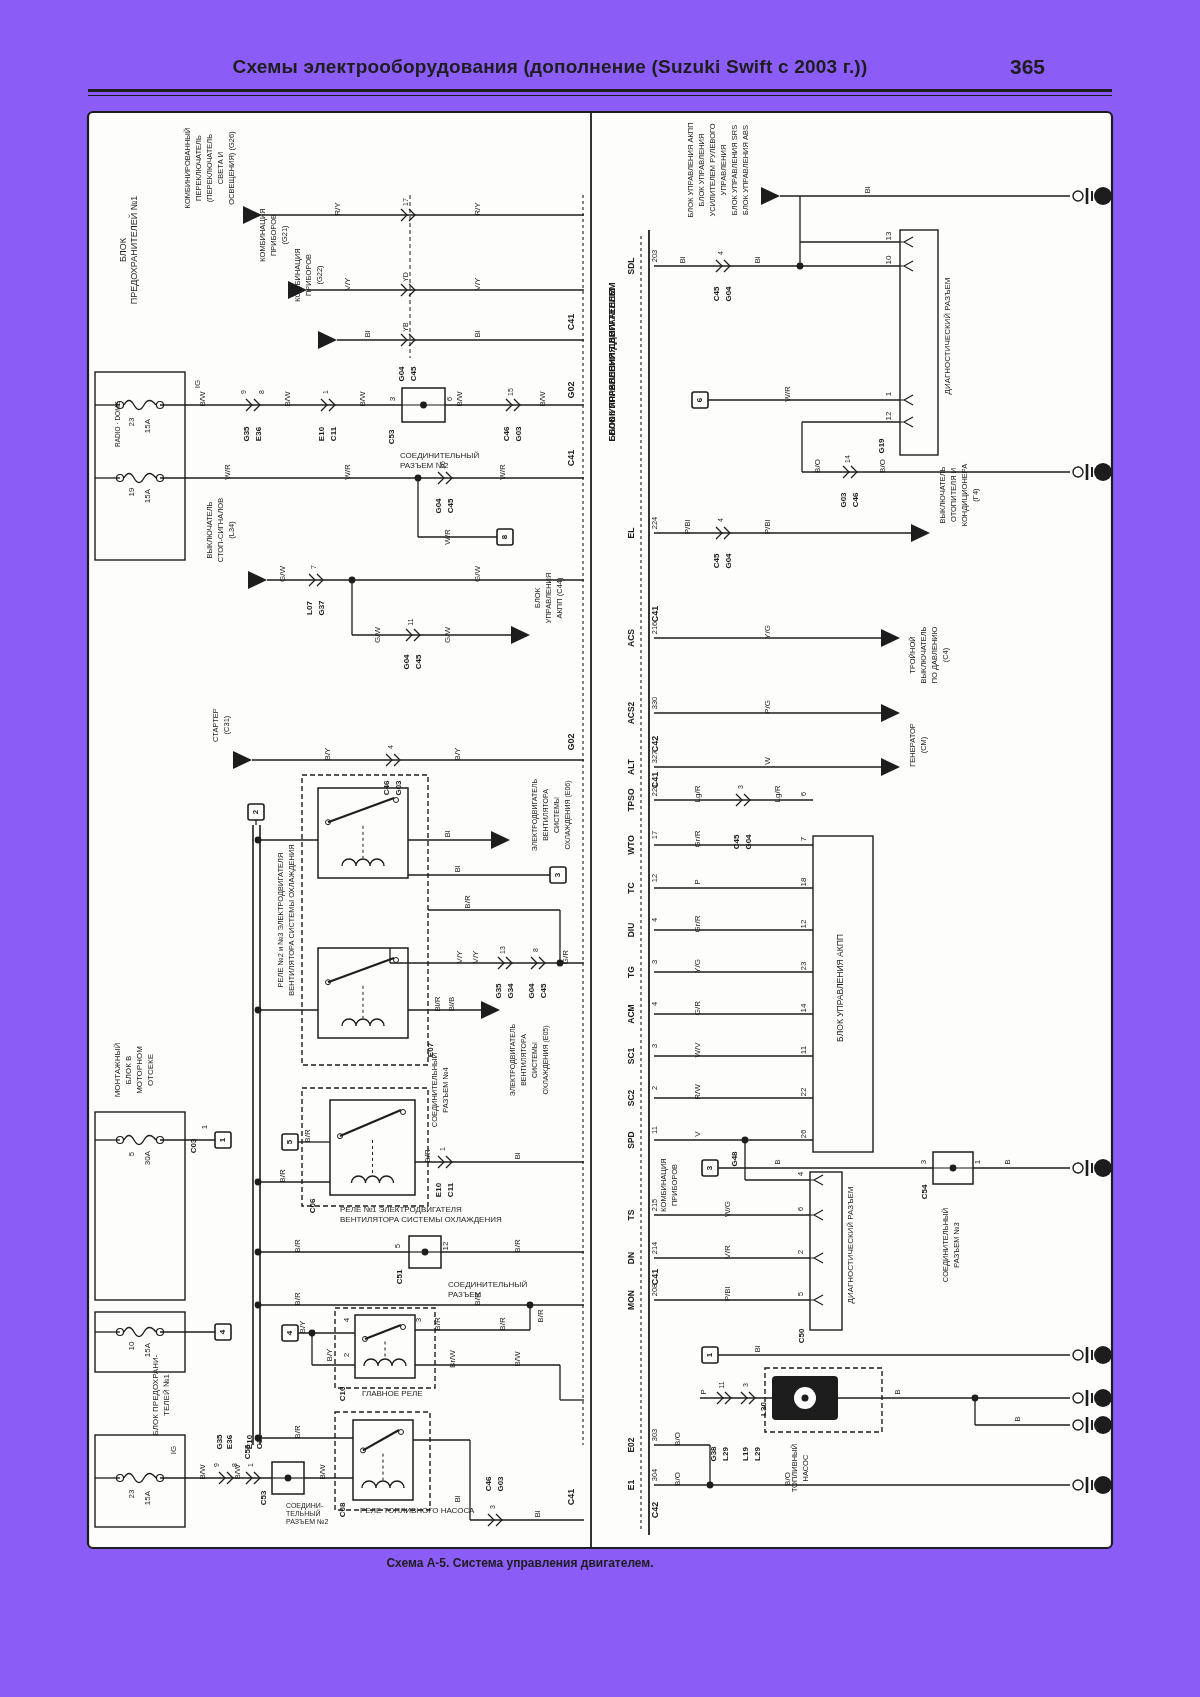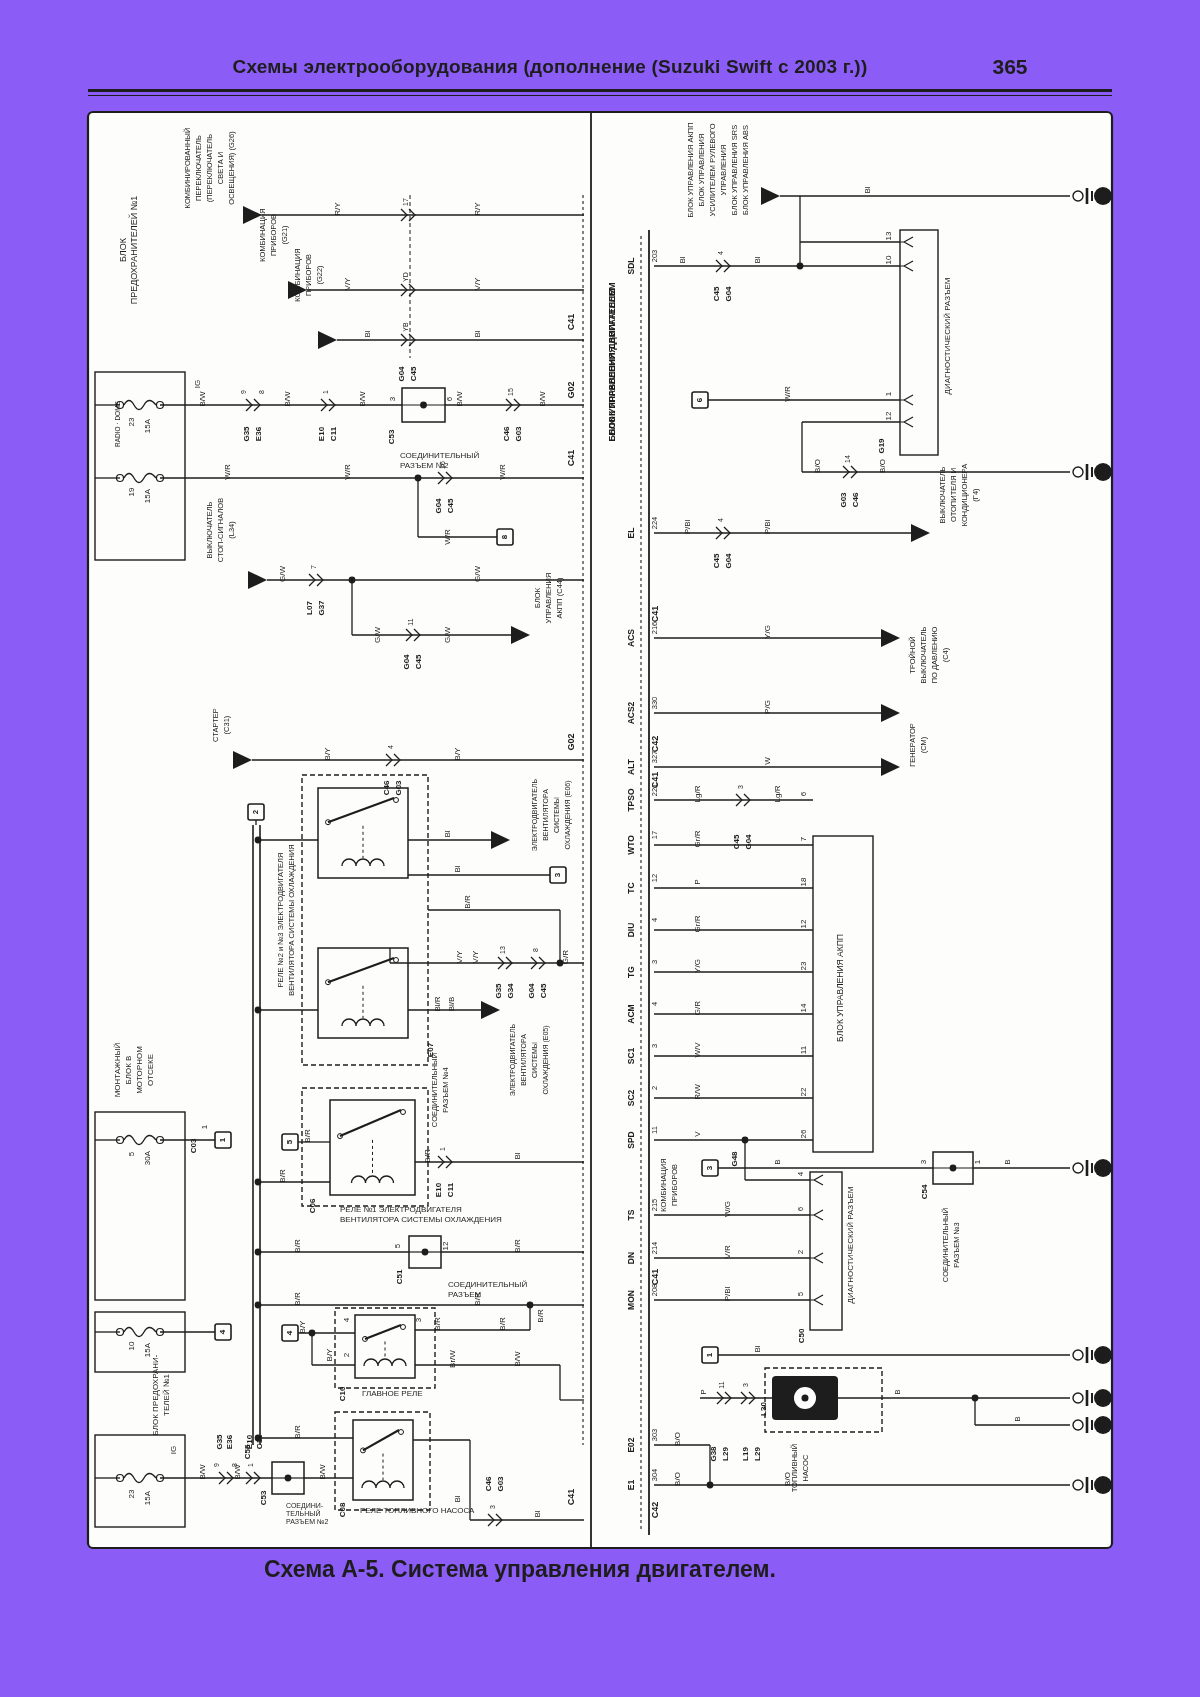--- a/index.html
+++ b/index.html
@@ -1,21 +1,21 @@
 <!DOCTYPE html>
 <html><head>
 <meta charset="utf-8">
 <style>
   html,body{margin:0;padding:0;background:#e8e8e4;}
   .page{position:relative;width:1200px;height:1697px;background:#8b5cf6;font-family:"Liberation Sans",sans-serif;color:#1d1d1d;overflow:hidden;}
   .hdr-title{position:absolute;left:120px;top:56px;width:860px;text-align:center;font-size:19px;font-weight:bold;letter-spacing:.2px;}
-  .hdr-page{position:absolute;left:975px;top:55px;width:70px;text-align:center;font-size:21px;font-weight:bold;}
+  .hdr-page{position:absolute;left:975px;top:55px;width:70px;text-align:right;font-size:21px;font-weight:bold;}
   .hdr-rule1{position:absolute;left:88px;top:89px;width:1024px;height:3px;background:#1d1d1d;}
   .hdr-rule2{position:absolute;left:88px;top:95px;width:1024px;height:1px;background:#1d1d1d;}
-  .caption{position:absolute;left:120px;top:1556px;width:800px;text-align:center;font-size:23px;font-weight:bold;}
+  .caption{position:absolute;left:120px;top:1556px;width:800px;text-align:center;font-size:12px;font-weight:bold;}
   svg{position:absolute;left:0;top:0;}
   svg text{font-family:"Liberation Sans",sans-serif;fill:#1d1d1d;}
 </style>
 </head>
 <body>
 
 <div class="page">
   <div class="hdr-title">Схемы электрооборудования (дополнение (Suzuki Swift с 2003 г.))</div>
   <div class="hdr-page">365</div>
   <div class="hdr-rule1"></div>

